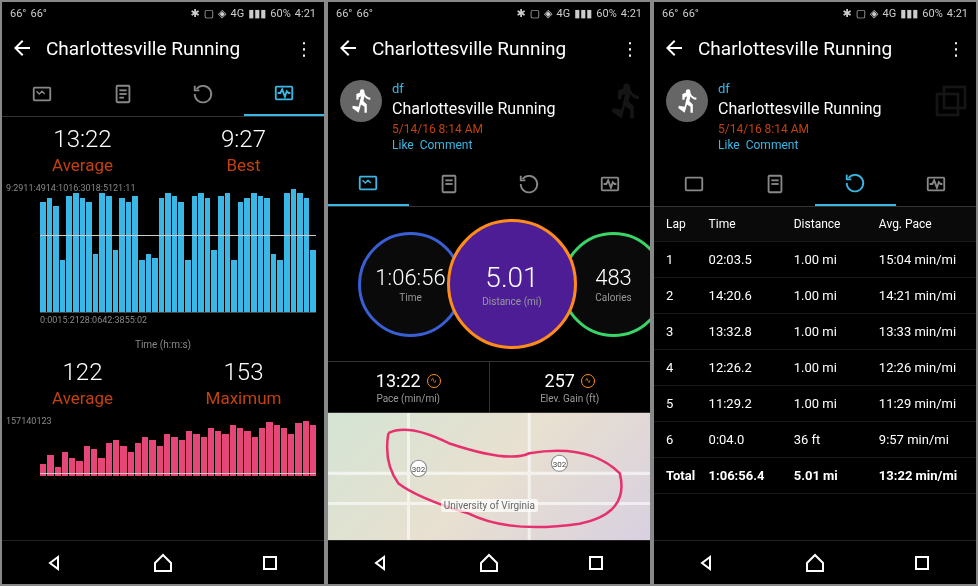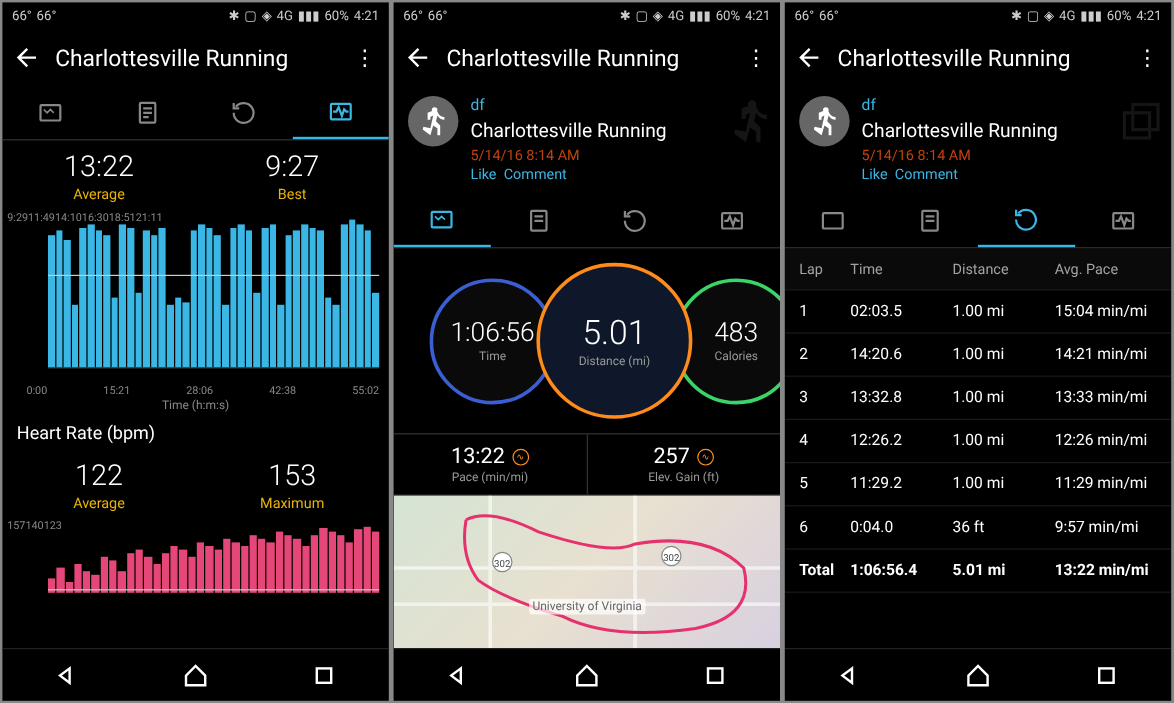--- a/index.html
+++ b/index.html
@@ -22,50 +22,50 @@
 .postmeta .actions span{color:#3ab7e5;font-size:12px;margin-right:6px;cursor:pointer}
 .runner-bg{position:absolute;right:4px;top:8px;opacity:.25}
 .tabs{display:flex;border-bottom:1px solid #333}
 .tab{flex:1;height:44px;display:flex;align-items:center;justify-content:center;cursor:pointer;color:#888}
 .tab.active{color:#3ab7e5;border-bottom:2px solid #3ab7e5}
 .tab svg,.tab .ic{width:22px;height:22px}
 .content{flex:1;overflow:hidden;display:flex;flex-direction:column}
 .stats-row{display:flex;padding:8px 0}
 .stat{flex:1;text-align:center}
 .stat .val{font-size:24px;font-weight:300;color:#fff}
-.stat .lab{font-size:12px;color:#eab308;margin-top:2px}
+.stat .lab{font-size:17px;color:#c2410c;margin-top:2px}
 .chart-area{padding:0 8px;position:relative}
 .ylabs{position:absolute;left:4px;top:0;bottom:20px;display:flex;justify-content:space-between;font-size:9px;color:#888}
 .bars{margin-left:30px;height:130px;display:flex;align-items:flex-end;gap:1px;border-bottom:1px solid #444;position:relative}
 .bars .hline{position:absolute;left:0;right:0;height:1px;background:#ccc}
 .bar{flex:1;background:#3ab7e5}
 .bar.pink{background:#e54878}
-.xlabs{margin-left:12px;display:flex;justify-content:space-between;font-size:9px;color:#888;padding-top:14px}
-.xaxis-title{text-align:center;font-size:10px;color:#888;margin-top:2px}
+.xlabs{margin-left:30px;display:flex;justify-content:flex-start;font-size:9px;color:#888;padding-top:2px}
+.xaxis-title{text-align:center;font-size:10px;color:#888;margin-top:14px}
 .section-title{font-size:15px;color:#fff;padding:8px 12px 4px}
 .hr-bars{margin-left:30px;height:60px;display:flex;align-items:flex-end;gap:1px;position:relative}
 .rings{display:flex;justify-content:flex-end;align-items:center;padding:12px 0;gap:-20px}
 .ring{border-radius:50%;display:flex;flex-direction:column;align-items:center;justify-content:center;position:relative}
-.ring.big{width:130px;height:130px;border:3px solid #ff8c1a;z-index:2;background:#0f172a}
+.ring.big{width:130px;height:130px;border:3px solid #ff8c1a;z-index:2;background:#4c1d95}
 .ring.small{width:105px;height:105px;border:3px solid;z-index:1;background:#0a0a0a;margin:0 -16px}
 .ring .val{font-size:22px;color:#fff;font-weight:300}
 .ring.big .val{font-size:28px}
 .ring .lab{font-size:10px;color:#999;margin-top:2px}
 .metrics{display:flex;border-top:1px solid #333;border-bottom:1px solid #333}
 .metric{flex:1;text-align:center;padding:8px;border-right:1px solid #333}
 .metric:last-child{border-right:none}
 .metric .val{font-size:18px;color:#fff;display:inline-flex;align-items:center;gap:6px}
 .metric .lab{font-size:10px;color:#999;margin-top:2px}
 .hr-icon{width:14px;height:14px;border:1.5px solid #ff8c1a;border-radius:50%;display:inline-flex;align-items:center;justify-content:center;font-size:8px;color:#ff8c1a}
 .map{flex:1;background:linear-gradient(135deg,#d4e4d4 0%,#e8e0d0 50%,#d8d0e0 100%);position:relative}
 .map .route{position:absolute;inset:0}
 .map .label{position:absolute;font-size:10px;color:#666;background:rgba(255,255,255,.7);padding:1px 3px;border-radius:2px}
 .table{width:100%;font-size:13px}
 .table .row{display:flex;padding:10px 12px;border-bottom:1px solid #1a1a1a}
-.table .row.header{color:#a3a3a3;font-size:12px;background:#0a0a0a}
+.table .row.header{color:#ffffff;font-size:12px;background:#0a0a0a}
 .table .row.total{font-weight:bold;color:#fff}
 .table .cell{flex:1}
 .table .cell:first-child{flex:0.5}
 .navbar{height:44px;display:flex;justify-content:space-around;align-items:center;border-top:1px solid #222}
 .navbar .nb{width:24px;height:24px;cursor:pointer;display:flex;align-items:center;justify-content:center}
 </style>
 </head>
 <body>
 
 <div class="phone">
@@ -188,21 +188,20 @@
         </div>
       <div class="xlabs">
         <span>0:00</span>
           <span>15:21</span>
           <span>28:06</span>
           <span>42:38</span>
           <span>55:02</span>
       </div>
       <div class="xaxis-title">Time (h:m:s)</div>
     </div>
-    <div class="section-title">Heart Rate (bpm)</div>
     <div class="stats-row">
       <div class="stat">
           <div class="val">122</div>
           <div class="lab">Average</div>
         </div>
       <div class="stat">
           <div class="val">153</div>
           <div class="lab">Maximum</div>
         </div>
     </div>

